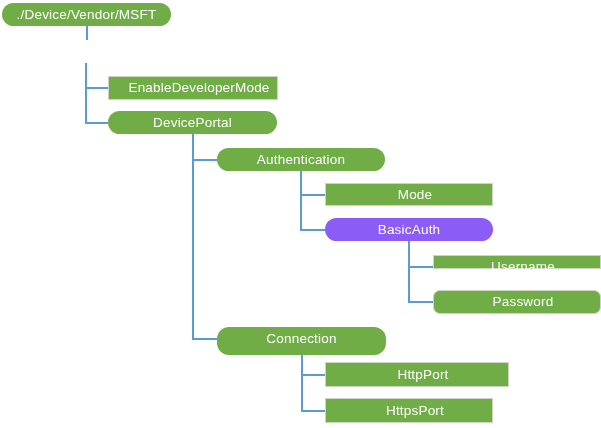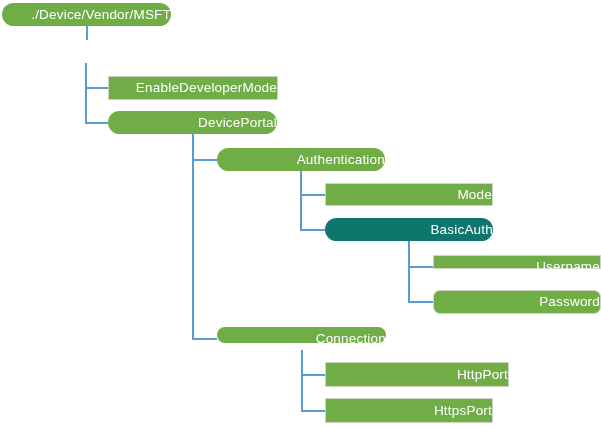--- a/index.html
+++ b/index.html
@@ -14,21 +14,21 @@
     height: 428px;
     background: #ffffff;
     overflow: hidden;
   }
   .node {
     position: absolute;
     box-sizing: border-box;
     color: #ffffff;
     font-size: 13.5px;
     letter-spacing: 0.2px;
-    text-align: right;
+    text-align: center;
     white-space: nowrap;
     z-index: 2;
   }
   .node.pill {
     border-radius: 12px;
   }
   .node.rect {
     border-radius: 0;
     border: 1px solid #cdd6c2;
     padding-left: 12px;
@@ -40,24 +40,24 @@
 </style>
 </head>
 <body>
 
 <div class="canvas" style="background: rgb(255, 255, 255);">
     <div class="node pill" style="left: 2px; top: 3px; width: 169px; height: 23px; line-height: 23px; background: rgb(112, 173, 71); color: rgb(255, 255, 255);">./Device/Vendor/MSFT</div>
     <div class="node rect" style="left: 108px; top: 76px; width: 170px; height: 24px; line-height: 22px; background: rgb(112, 173, 71); color: rgb(255, 255, 255); border-color: rgb(205, 214, 194);">EnableDeveloperMode</div>
     <div class="node pill" style="left: 108px; top: 111px; width: 169px; height: 23px; line-height: 23px; background: rgb(112, 173, 71); color: rgb(255, 255, 255);">DevicePortal</div>
     <div class="node pill" style="left: 217px; top: 148px; width: 168px; height: 23px; line-height: 23px; background: rgb(112, 173, 71); color: rgb(255, 255, 255);">Authentication</div>
     <div class="node rect" style="left: 325px; top: 183px; width: 168px; height: 23px; line-height: 21px; background: rgb(112, 173, 71); color: rgb(255, 255, 255); border-color: rgb(205, 214, 194);">Mode</div>
-    <div class="node pill" style="left: 325px; top: 218px; width: 168px; height: 23px; line-height: 23px; background: #0f766e; color: rgb(255, 255, 255);">BasicAuth</div>
+    <div class="node pill" style="left: 325px; top: 218px; width: 168px; height: 23px; line-height: 23px; background: #8b5cf6; color: rgb(255, 255, 255);">BasicAuth</div>
     <div class="node rect" style="left: 433px; top: 255px; width: 168px; height: 14px; line-height: 22px; background: rgb(112, 173, 71); color: rgb(255, 255, 255); border-color: rgb(205, 214, 194);">Username</div>
     <div class="node rect" style="left: 433px; top: 290px; width: 168px; height: 24px; line-height: 22px; background: rgb(112, 173, 71); color: rgb(255, 255, 255); border-color: rgb(205, 214, 194); border-radius: 7px;">Password</div>
-    <div class="node pill" style="left: 217px; top: 327px; width: 169px; height: 16px; line-height: 23px; background: rgb(112, 173, 71); color: rgb(255, 255, 255);">Connection</div>
+    <div class="node pill" style="left: 217px; top: 327px; width: 169px; height: 28px; line-height: 23px; background: rgb(112, 173, 71); color: rgb(255, 255, 255);">Connection</div>
     <div class="node rect" style="left: 325px; top: 362px; width: 184px; height: 25px; line-height: 23px; background: rgb(112, 173, 71); color: rgb(255, 255, 255); border-color: rgb(205, 214, 194);">HttpPort</div>
     <div class="node rect" style="left: 325px; top: 398px; width: 168px; height: 25px; line-height: 23px; background: rgb(112, 173, 71); color: rgb(255, 255, 255); border-color: rgb(205, 214, 194);">HttpsPort</div>
     <div class="conn" style="left: 85.5px; top: 26px; width: 2px; height: 14px; background: rgb(91, 155, 213);"></div>
     <div class="conn" style="left: 86px; top: 87px; width: 22px; height: 2px; background: rgb(91, 155, 213);"></div>
     <div class="conn" style="left: 86px; top: 121.5px; width: 22px; height: 2px; background: rgb(91, 155, 213);"></div>
     <div class="conn" style="left: 85px; top: 63px; width: 2px; height: 60.5px; background: rgb(91, 155, 213);"></div>
     <div class="conn" style="left: 192.5px; top: 158.5px; width: 24.5px; height: 2px; background: rgb(91, 155, 213);"></div>
     <div class="conn" style="left: 192.5px; top: 337.5px; width: 24.5px; height: 2px; background: rgb(91, 155, 213);"></div>
     <div class="conn" style="left: 191.5px; top: 134px; width: 2px; height: 205.5px; background: rgb(91, 155, 213);"></div>
     <div class="conn" style="left: 301px; top: 193.5px; width: 24px; height: 2px; background: rgb(91, 155, 213);"></div>

